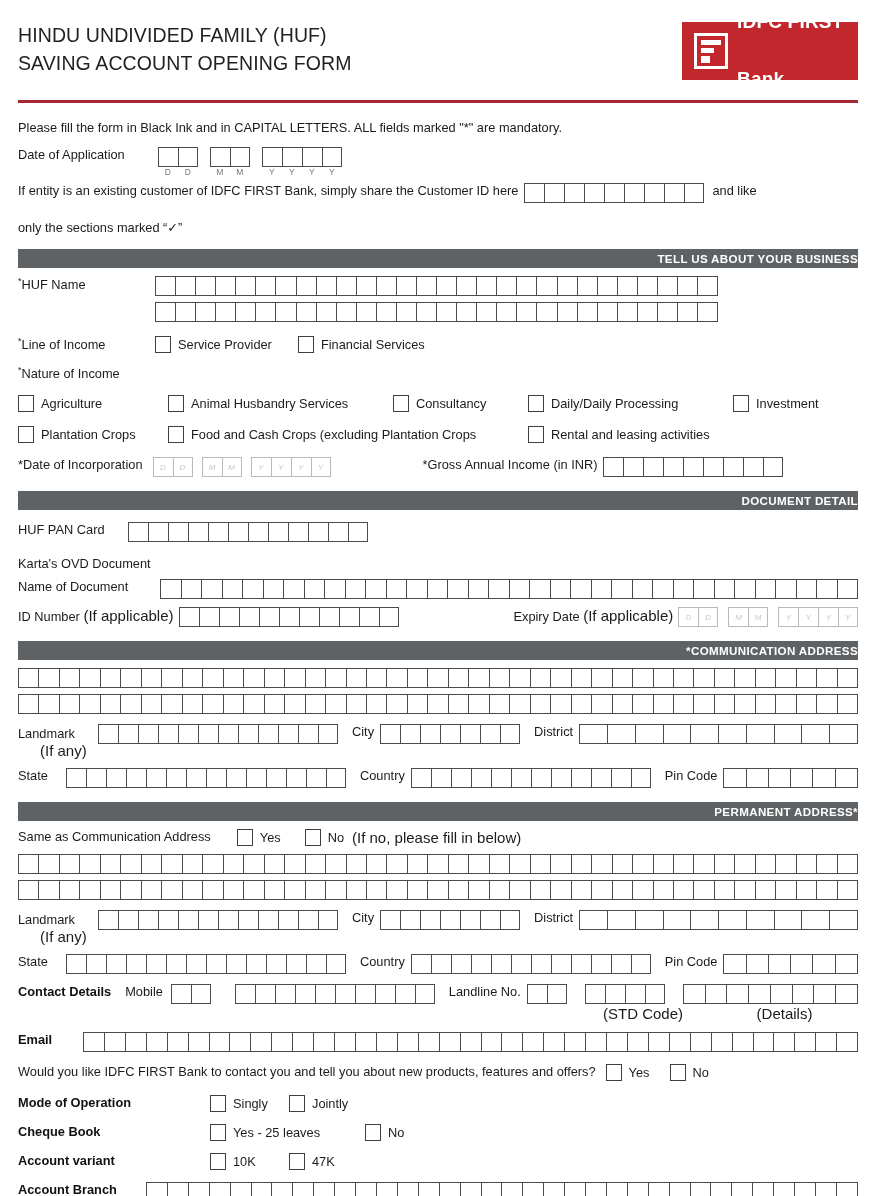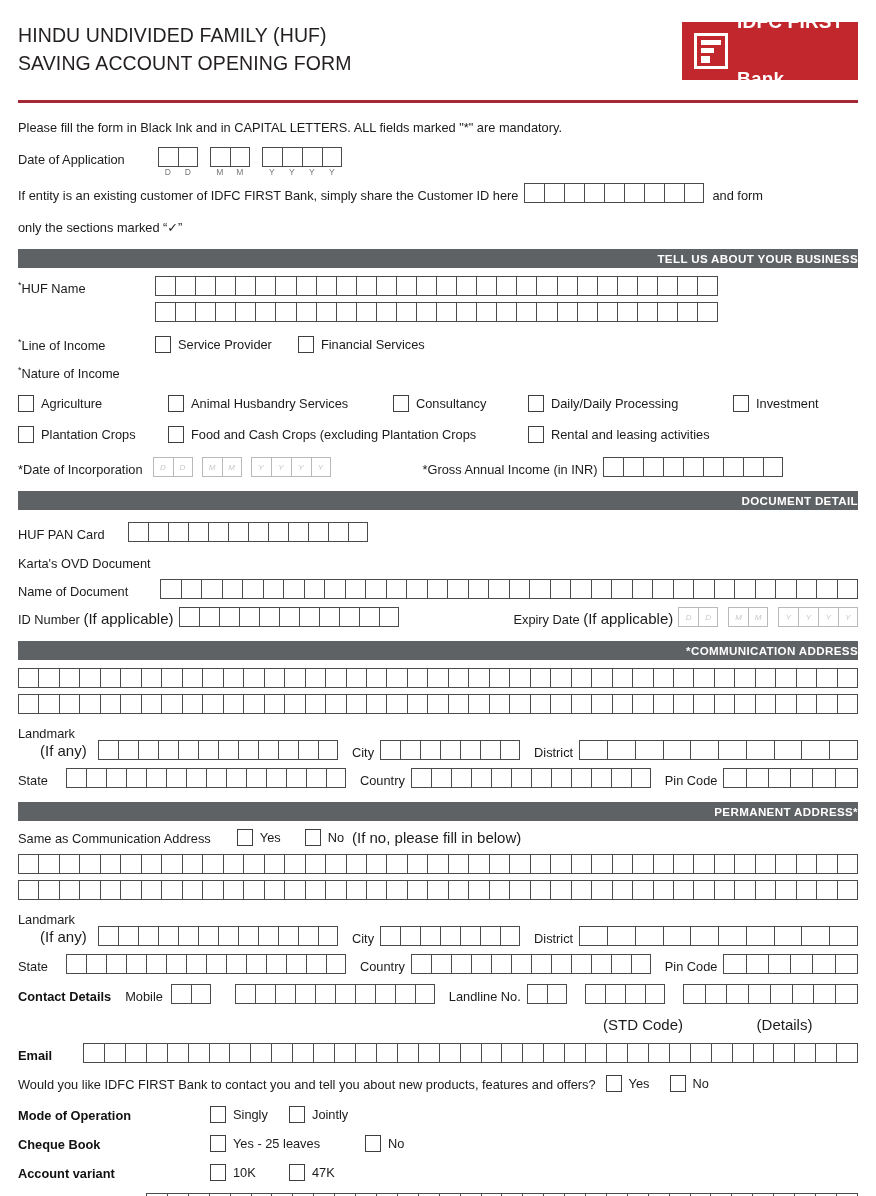--- a/index.html
+++ b/index.html
@@ -32,21 +32,21 @@
   .logo-text .l2 { font-size: 19px; letter-spacing: .2px; display: block; margin-top: 36px; }
   .rule { height: 3px; background: #a52834; margin: 20px 0 0 0; }
 
   
   .note { font-size: 12.8px; margin-top: 17px; color: #1b1b1b; }
   .lbl { font-size: 12.8px; color: #1b1b1b; white-space: nowrap; }
   .lbl-b { font-size: 12.8px; font-weight: bold; color: #111; white-space: nowrap; }
   .small { font-size: 15px; color: #1b1b1b; }
   .star { font-size: 9px; vertical-align: super; }
 
-  .row { display: flex; align-items: flex-end; }
+  .row { display: flex; align-items: flex-start; }
 
   
   .comb { display: flex; }
   .comb .cell {
     border: 1px solid #4b4b4b; border-right: none; background: #fff;
     height: 20px; width: 20px; flex: none;
   }
   .comb .cell:last-child { border-right: 1px solid #4b4b4b; }
   .comb.flex1 { flex: 1; }
   .comb.flex1 .cell { flex: 1 1 0; width: auto; }
@@ -145,21 +145,21 @@
         <i class="cell"></i>
         <i class="cell"></i>
         <i class="cell"></i>
         <i class="cell"></i>
       <i class="cell"></i>
         <i class="cell"></i>
         <i class="cell"></i>
         <i class="cell"></i>
     </span>
     <span style="width:8px"></span>
-    <span class="lbl">and form</span>
+    <span class="lbl">and like</span>
   </div>
   <div class="note" style="">only the sections marked  “✓”</div>
 
   <div class="gap14"></div>
   <div class="bar">TELL US ABOUT YOUR BUSINESS</div>
 
   <div class="gap8"></div>
   <div class="row">
     <span class="lbl" style="width:137px"><span class="star">*</span><span>HUF Name</span></span>
     <span class="comb flex1">
@@ -867,21 +867,21 @@
       <i class="cell"></i>
         <i class="cell"></i>
         <i class="cell"></i>
         <i class="cell"></i>
       <i class="cell"></i>
         <i class="cell"></i>
         <i class="cell"></i>
         <i class="cell"></i>
     </span>
   </div>
-  <div class="row" style="margin-top:12px">
+  <div class="row" style="margin-top:1px">
     <span style="width:575px"></span>
     <span class="small" style="width:100px; text-align:center">(STD Code)</span>
     <span style="width:18px"></span>
     <span class="small" style="flex:1; text-align:center">(Details)</span>
   </div>
 
   <div class="gap10"></div>
   <div class="row">
     <span class="lbl-b" style="width:65px">Email</span>
     <span class="comb flex1">

